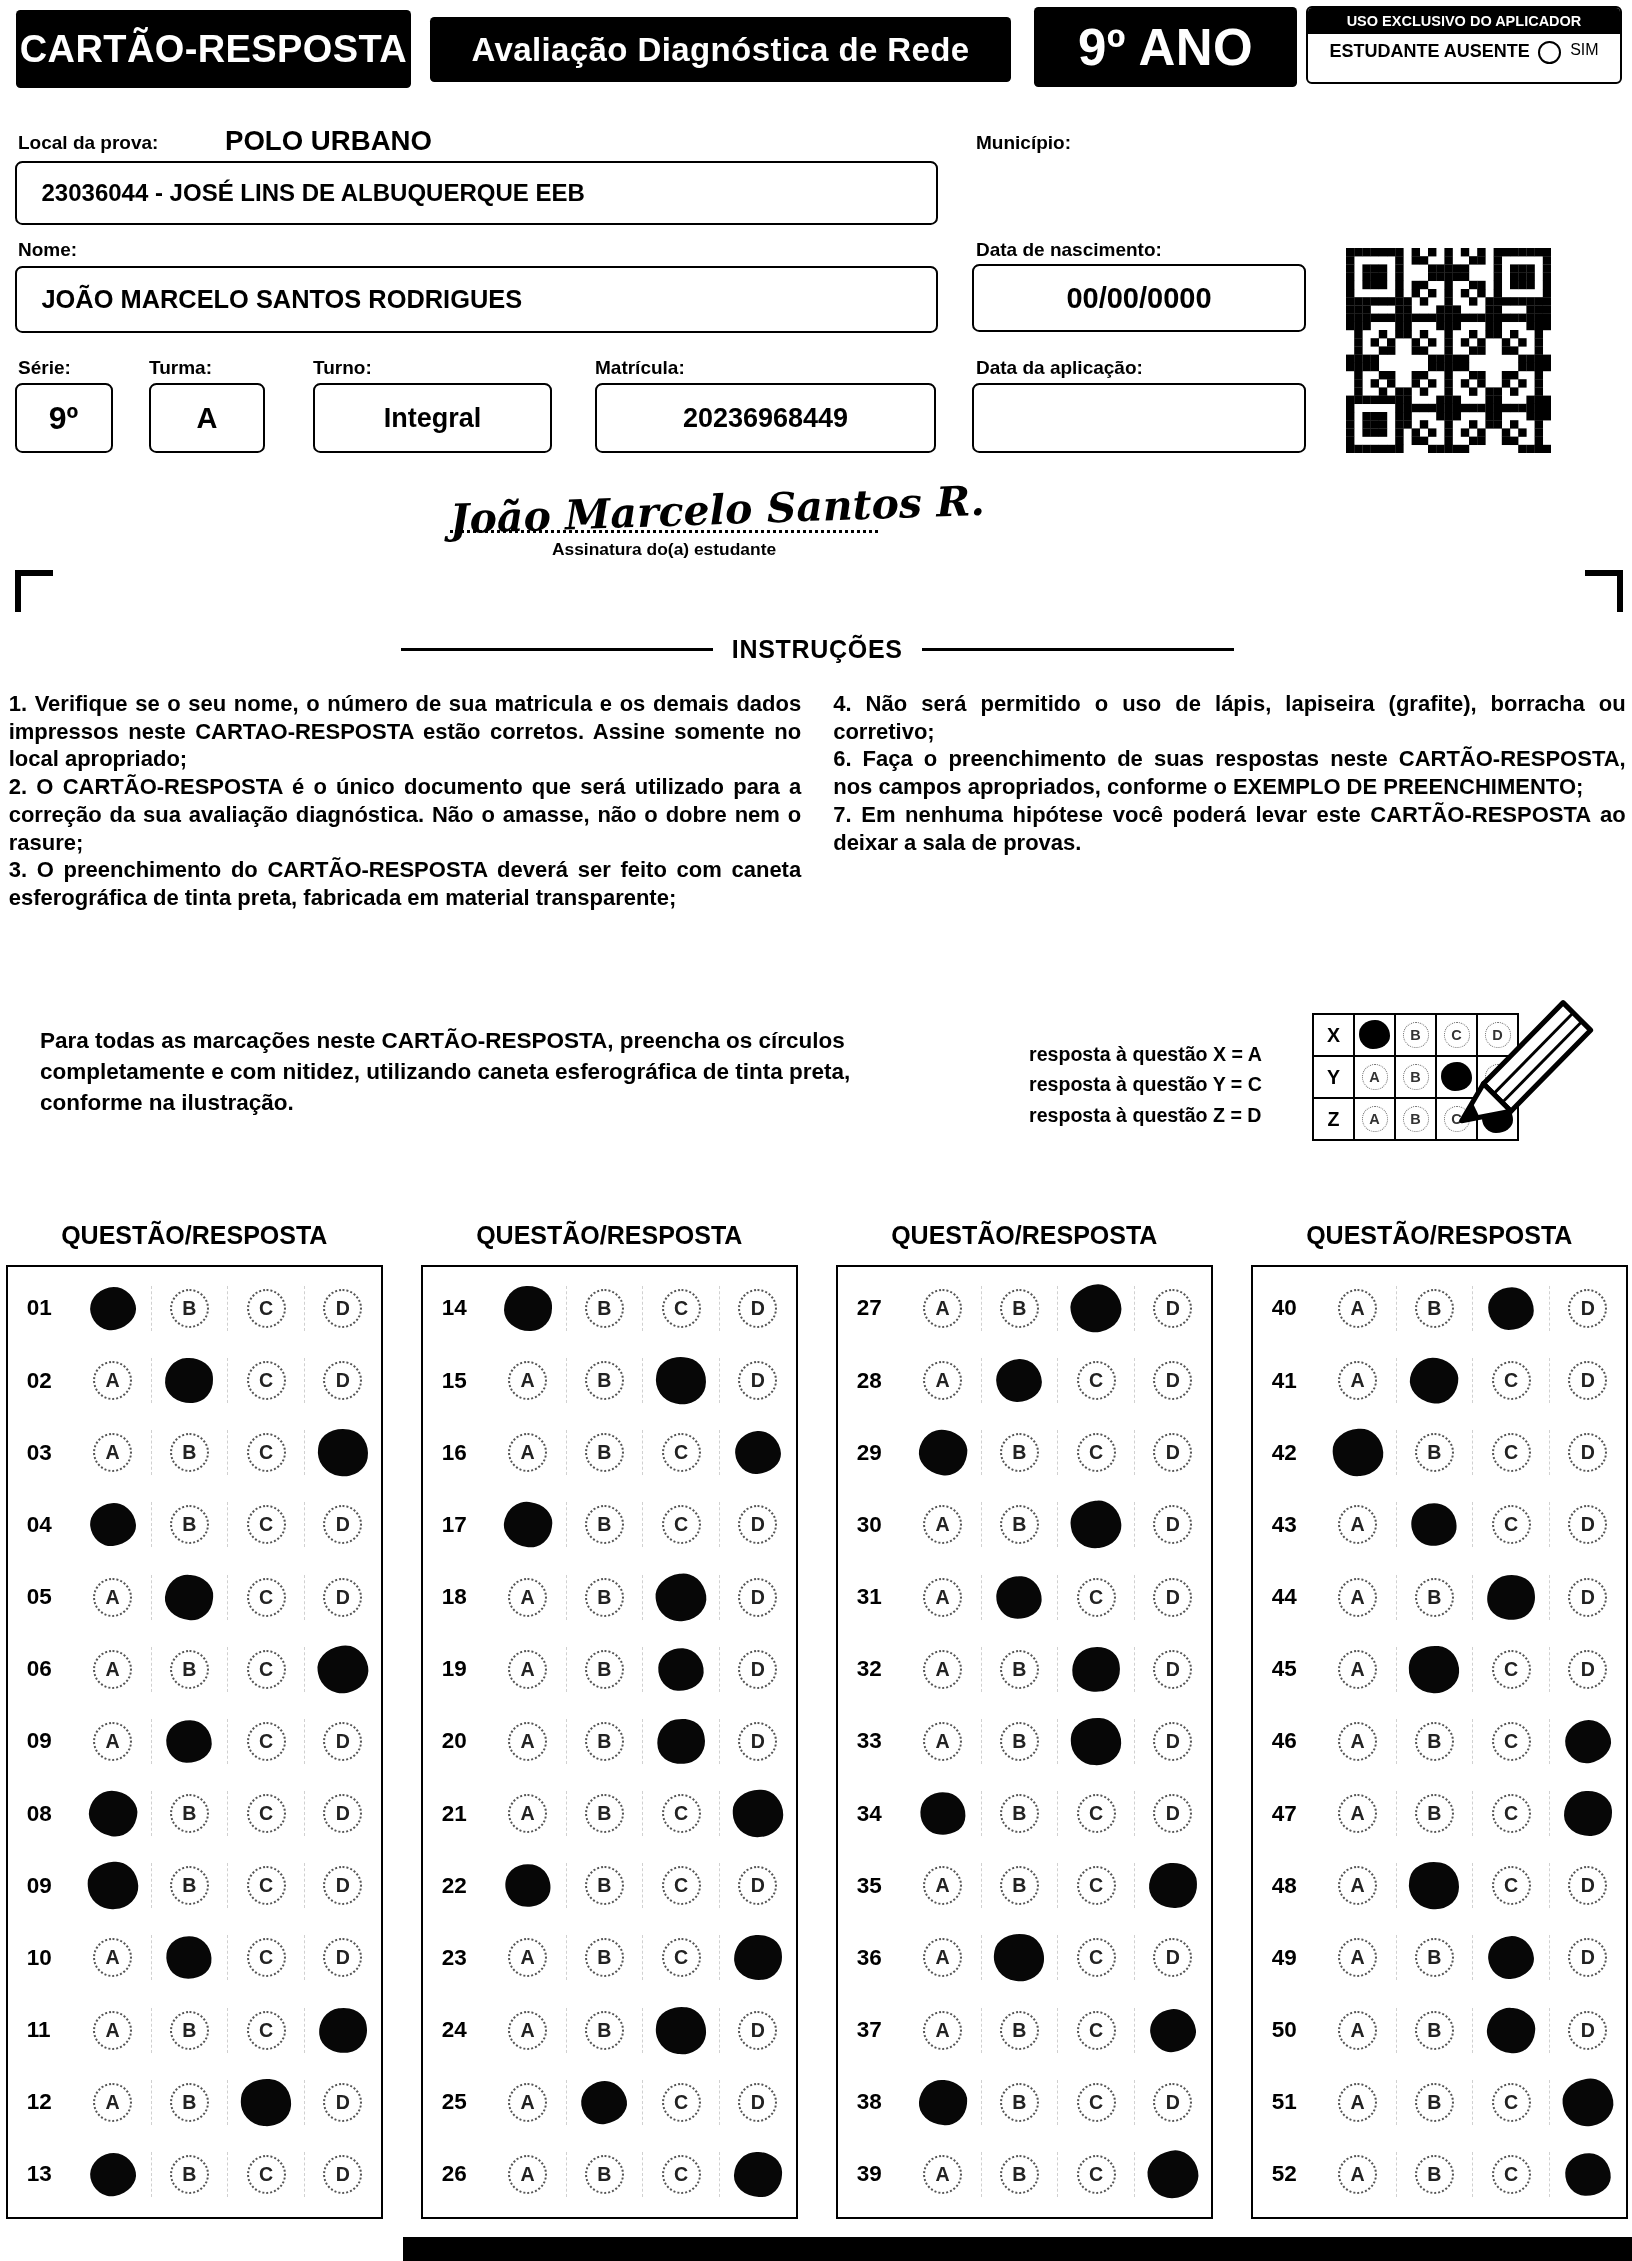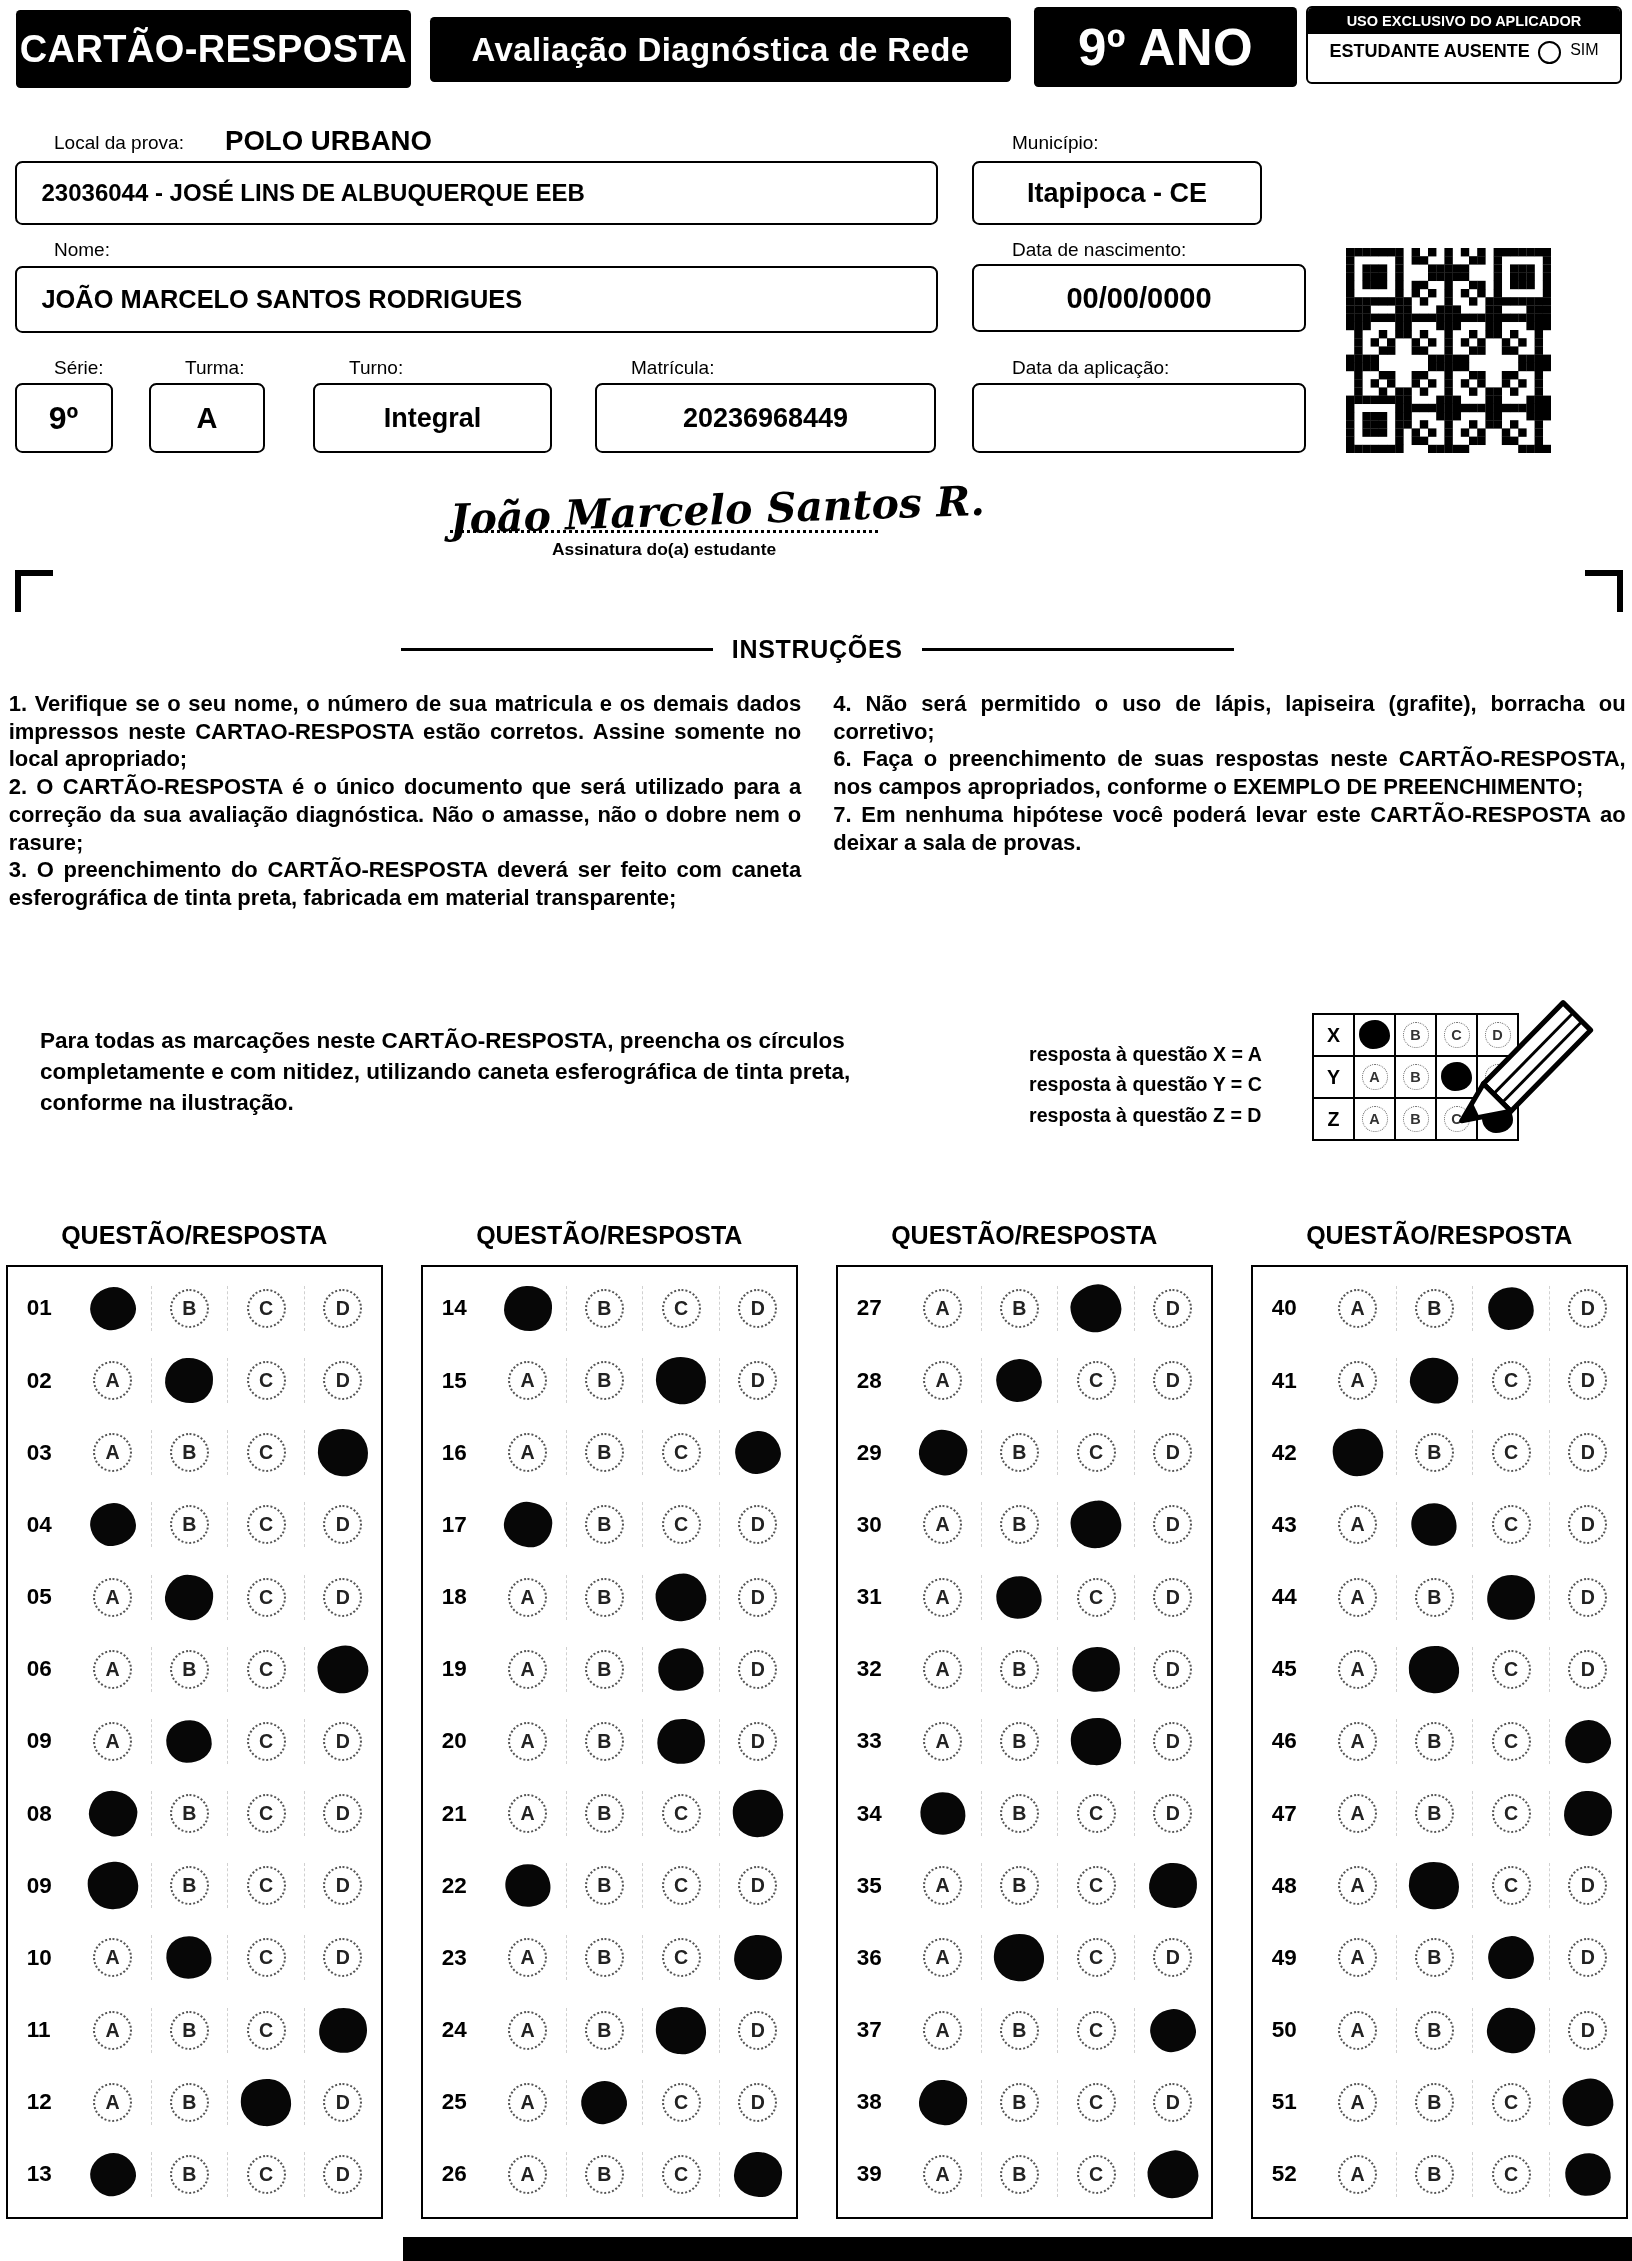--- a/index.html
+++ b/index.html
@@ -19,21 +19,21 @@
 
   .aplicador { position:absolute; left:1306px; top:5.8px; width:316px; height:78px;
     border:2.9px solid #000; border-radius:5.8px; overflow:hidden; background:#fff; }
   .aplicador-header { background:#000; color:#fff; font-weight:bold; font-size:14.5px;
     text-align:center; padding:5.1px 0; }
   .aplicador-body { display:flex; justify-content:center; gap:8.7px; padding:7.3px 4.4px; }
   .aplicador-body .lbl { font-weight:bold; font-size:18px; }
   .circle { width:23px; height:23px; border:2.2px solid #000; border-radius:50%; background:#fff; }
   .sim { font-weight:normal; font-size:16px; }
 
-  .field-label { position:absolute; font-weight:normal; font-size:19px;margin-left:36px; }
+  .field-label { position:absolute; font-weight:bold; font-size:19px; }
   .big-value   { position:absolute; font-weight:bold; font-size:27.6px; }
   .field-box   { position:absolute; border:2.9px solid #000; border-radius:7.3px;
     display:flex; align-items:center; font-weight:bold; background:#fff; }
   #school-box     { left:14.5px;   top:161px; width:923px; height:64px; padding-left:25px; font-size:24px; }
   #municipio-box  { left:972px; top:161px; width:290px;  height:64px; justify-content:center; font-size:27px; }
   #nome-box       { left:14.5px;   top:266px; width:923px; height:67px; padding-left:25px; font-size:25.4px; }
   #nascimento-box { left:972px; top:264px; width:334px;  height:68px; justify-content:center; font-size:29px; }
   #serie-box      { left:14.5px;   top:383px; width:98px;  height:70px; justify-content:center; font-size:32px; }
   #turma-box      { left:149px;  top:383px; width:116px;  height:70px; justify-content:center; font-size:29px; }
   #turno-box      { left:313px;  top:383px; width:239px;  height:70px; justify-content:center; font-size:27px; }
@@ -112,23 +112,20 @@
       <span class="sim">SIM</span>
     </div>
   </div>
 
   <div class="field-label" style="left:18px; top:132px;">Local da prova:</div>
   <div class="big-value" style="left:225px; top:125px;">POLO URBANO</div>
   <div class="field-label" style="left:976px; top:132px;">Município:</div>
 
   <div class="field-box" id="school-box">
     <span>23036044 - JOSÉ LINS DE ALBUQUERQUE EEB</span>
-  </div>
-  <div class="field-box" id="municipio-box">
-    <span>Itapipoca - CE</span>
   </div>
 
   <div class="field-label" style="left:18px; top:239px;">Nome:</div>
   <div class="field-label" style="left:976px; top:239px;">Data de nascimento:</div>
 
   <div class="field-box" id="nome-box">
     <span>JOÃO MARCELO SANTOS RODRIGUES</span>
   </div>
   <div class="field-box" id="nascimento-box">
     <span>00/00/0000</span>

